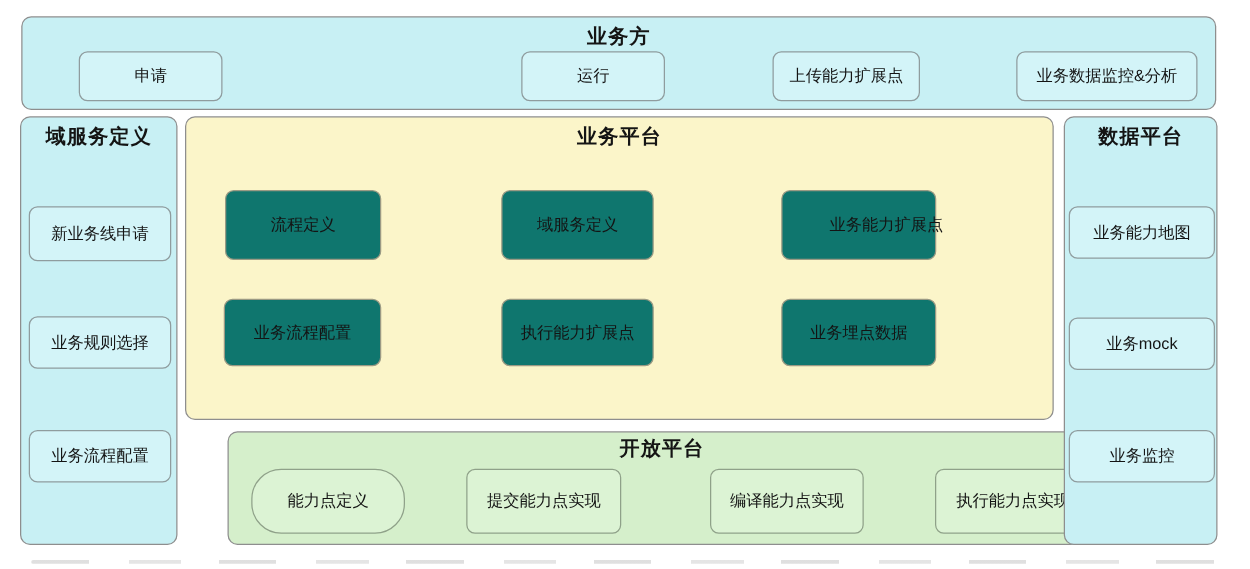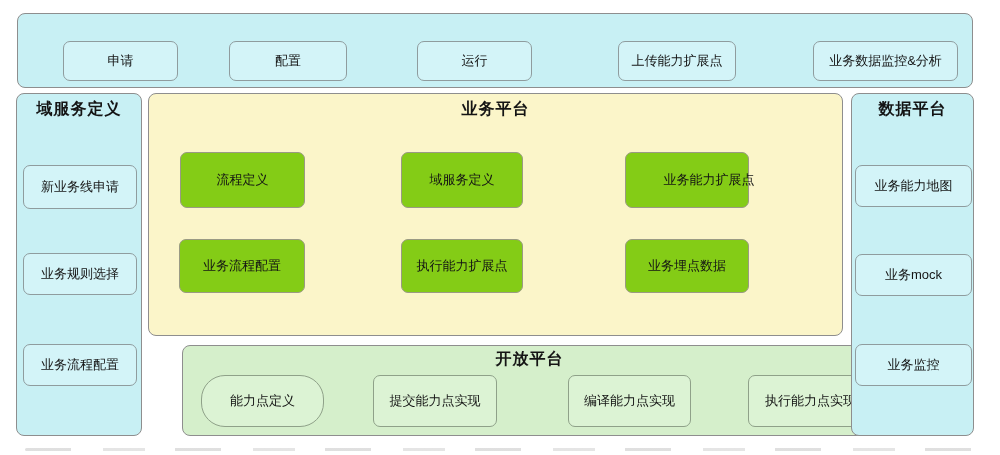--- a/index.html
+++ b/index.html
@@ -14,36 +14,36 @@
   .panel-title{
     position:absolute;left:0;right:0;top:5px;text-align:center;
     font-size:16px;font-weight:bold;letter-spacing:1px;white-space:nowrap;
   }
   .node{
     position:absolute;box-sizing:border-box;border:1px solid #8f9c9e;border-radius:7px;
     display:flex;align-items:center;justify-content:center;
     font-size:13px;white-space:nowrap;text-align:center;
   }
   .node.cyan-n{background:#d3f4f8;}
-  .node.yellow-n{background:#84cc16;border-color:#9a9a84;}
+  .node.yellow-n{background:#0f766e;border-color:#9a9a84;}
   .node.green-n{background:#dcf3d4;border-color:#8fa189;}
   #bottom-artifact{
     position:absolute;left:25px;top:448px;width:960px;height:3px;
     background:repeating-linear-gradient(90deg,#dcdcdc 0 46px,transparent 46px 78px,#e2e2e2 78px 120px,transparent 120px 150px);
     border-radius:2px;opacity:.9;
   }
 </style>
 </head>
 <body>
 
 <div id="canvas">
 
   <section class="panel cyan" style="left:17px;top:13px;width:956px;height:75px;">
+    <div class="panel-title">业务方</div>
     <div class="node cyan-n" style="left:45px;top:27px;width:115px;height:40px;">申请</div>
-    <div class="node cyan-n" style="left:211px;top:27px;width:118px;height:40px;">配置</div>
     <div class="node cyan-n" style="left:399px;top:27px;width:115px;height:40px;">运行</div>
     <div class="node cyan-n" style="left:600px;top:27px;width:118px;height:40px;">上传能力扩展点</div>
     <div class="node cyan-n" style="left:795px;top:27px;width:145px;height:40px;">业务数据监控&amp;分析</div>
   </section>
 
   <section class="panel cyan" style="left:16px;top:93px;width:126px;height:343px;">
     <div class="panel-title">域服务定义</div>
     <div class="node cyan-n" style="left:6px;top:71px;width:114px;height:44px;">新业务线申请</div>
     <div class="node cyan-n" style="left:6px;top:159px;width:114px;height:42px;">业务规则选择</div>
     <div class="node cyan-n" style="left:6px;top:250px;width:114px;height:42px;">业务流程配置</div>

